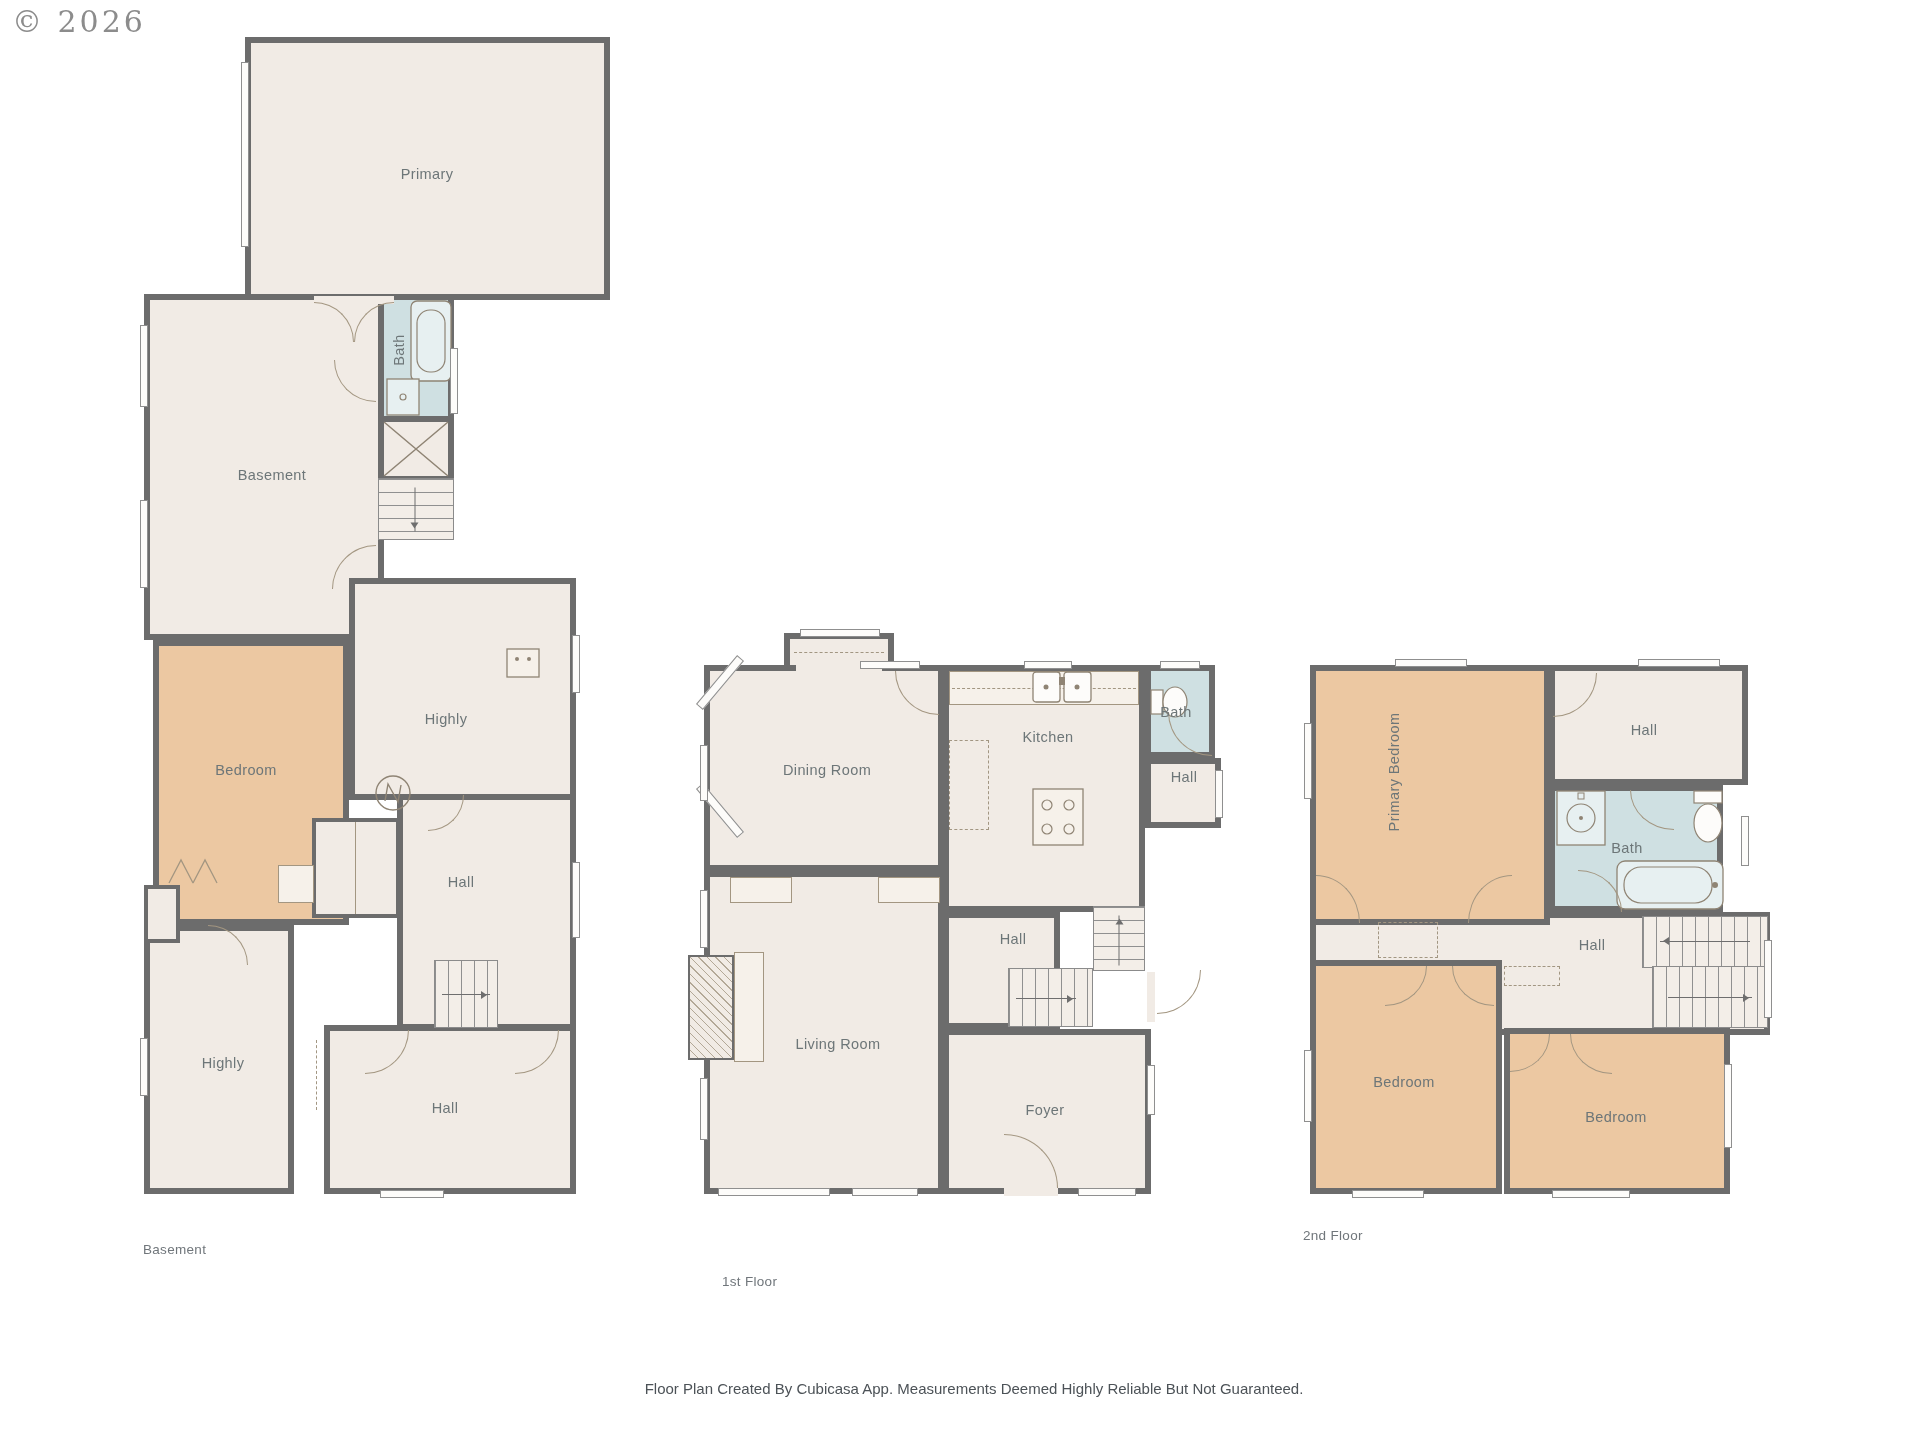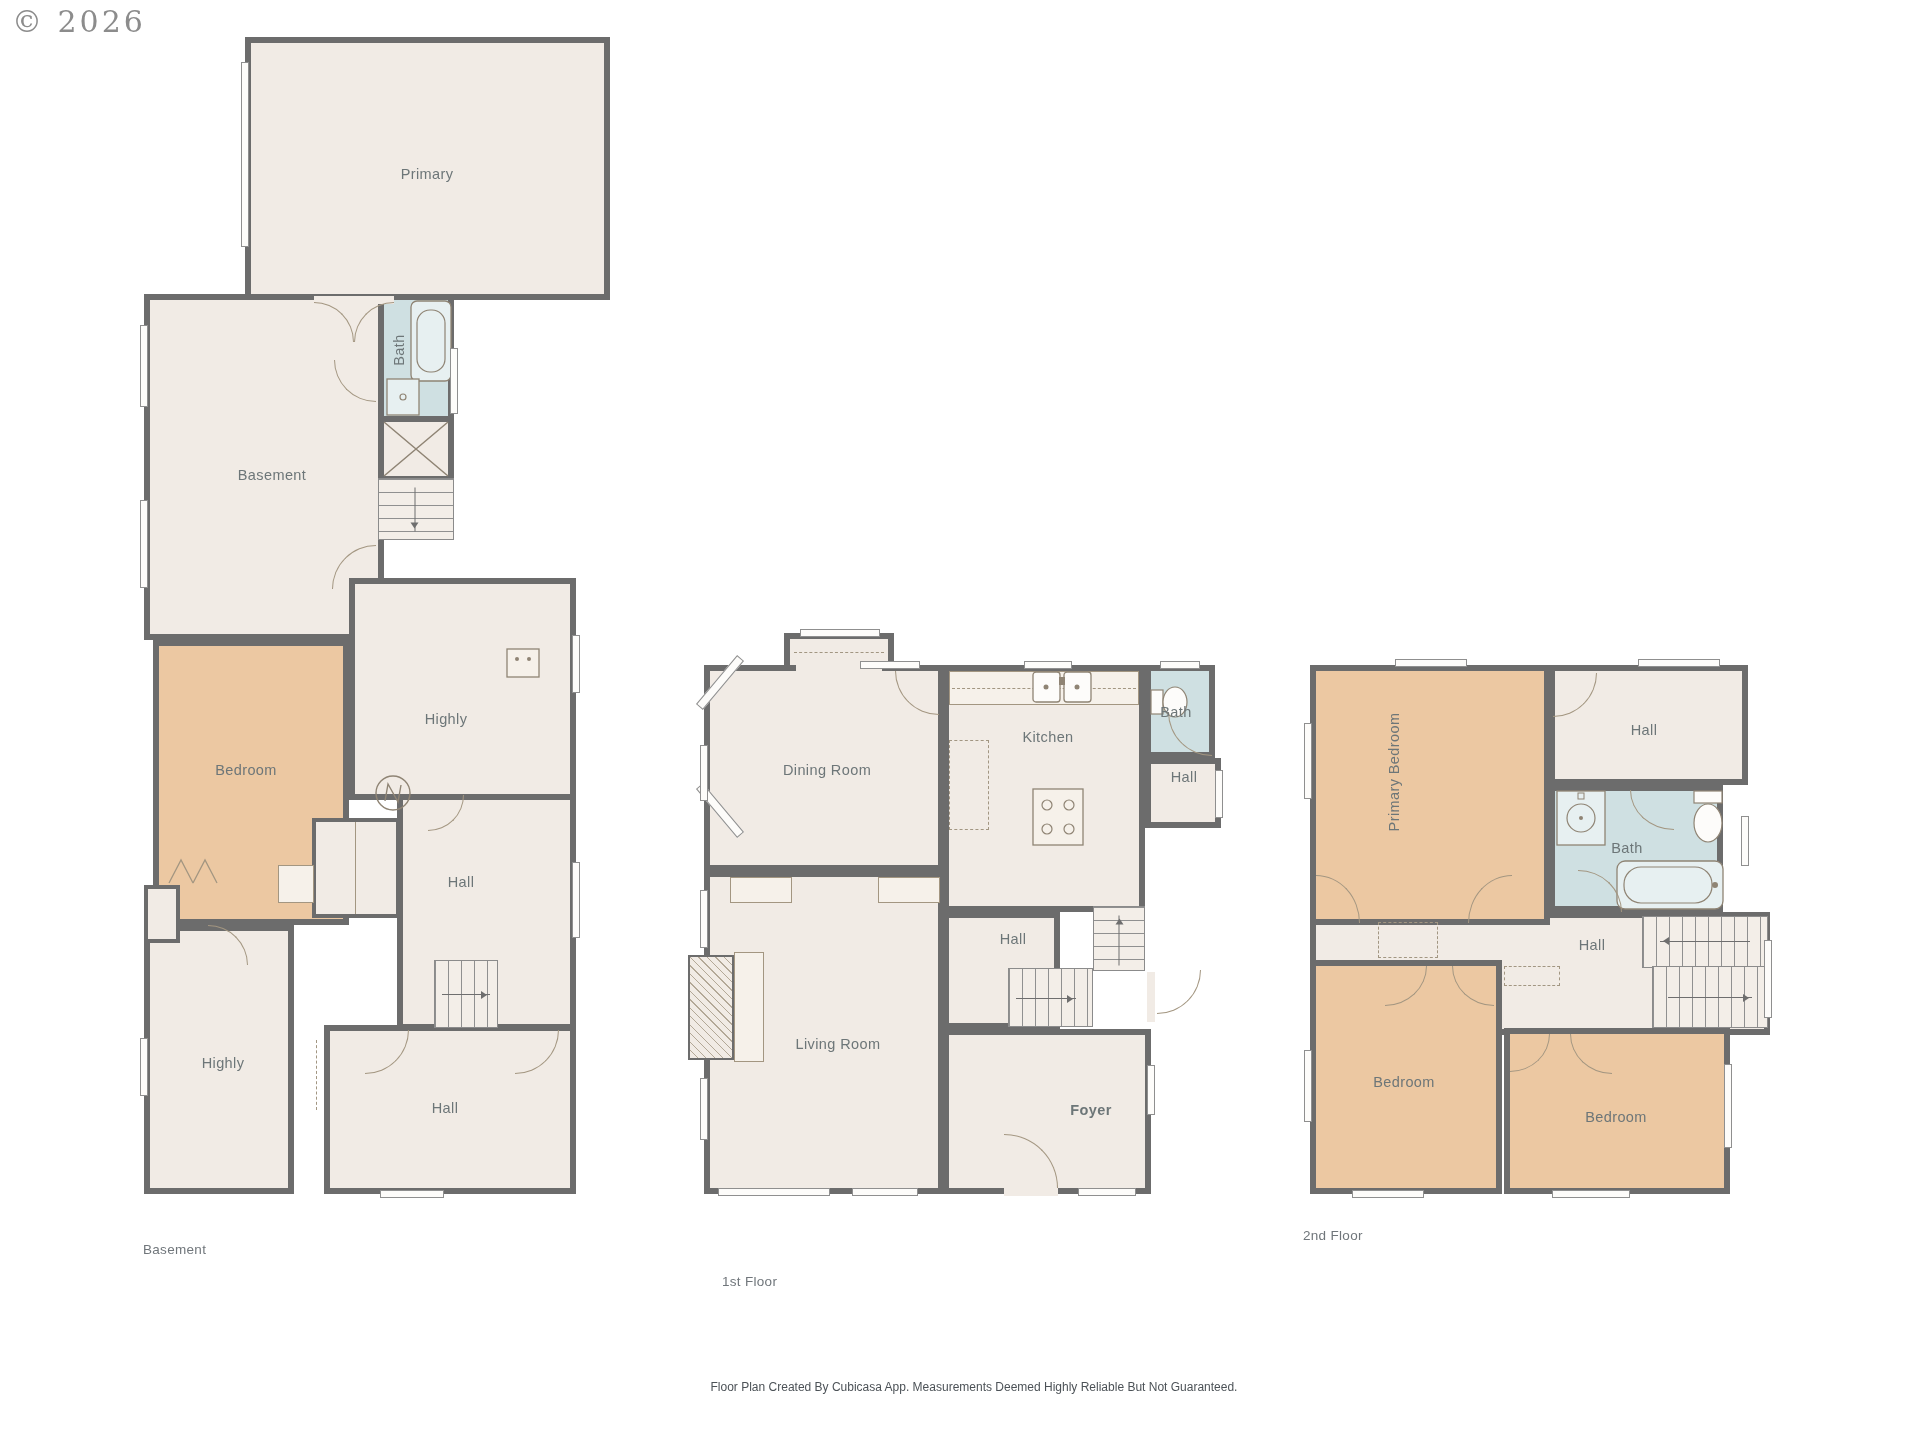--- a/index.html
+++ b/index.html
@@ -29,21 +29,21 @@
   .dash{position:absolute;box-sizing:border-box;border:1px dashed #a29682;}
   .dlh{position:absolute;height:0;border-top:1px dashed #a29682;}
   .dlv{position:absolute;width:0;border-left:1px dashed #a29682;}
   .fix{position:absolute;}
   .furn{position:absolute;box-sizing:border-box;border:1px solid #a39681;background:#f6f1ea;}
   .divider{position:absolute;background:#a39681;}
   .hatch{position:absolute;box-sizing:border-box;border:2px solid #6c6c6c;
          background:repeating-linear-gradient(45deg,#f1ebe5 0 5px,#b3a897 5px 6px);}
   #watermark{position:absolute;left:12px;top:4px;font-family:"DejaVu Serif",serif;
              font-size:30px;color:#8c8c8c;letter-spacing:3px;}
-  #footer{position:absolute;left:0;right:8px;top:1380px;text-align:center;font-size:12px;color:#4c5257;padding-left:36px;}
+  #footer{position:absolute;left:0;right:8px;top:1380px;text-align:center;font-size:15px;color:#4c5257;padding-left:36px;}
   svg{display:block;}
 </style>
 </head>
 <body>
 
 <div id="canvas">
 
   <div id="watermark">© 2026</div>
 
   <div class="room" style="left:245px;top:37px;width:365px;height:263px;"></div>
@@ -199,21 +199,21 @@
   <div class="arc br" style="left:1157px;top:970px;width:44px;height:44px;"></div>
   <div class="gap" style="left:1004px;top:1186px;width:54px;height:10px;"></div>
   <div class="arc tr" style="left:1004px;top:1134px;width:54px;height:54px;"></div>
 
   <div class="lbl" style="left:827px;top:770px;">Dining Room</div>
   <div class="lbl" style="left:1048px;top:737px;">Kitchen</div>
   <div class="lbl" style="left:1176px;top:712px;">Bath</div>
   <div class="lbl" style="left:1184px;top:777px;">Hall</div>
   <div class="lbl" style="left:1013px;top:939px;">Hall</div>
   <div class="lbl" style="left:838px;top:1044px;">Living Room</div>
-  <div class="lbl" style="left:1091px;top:1110px;font-weight:bold;">Foyer</div>
+  <div class="lbl" style="left:1045px;top:1110px;">Foyer</div>
   <div class="caption" style="left:722px;top:1242px;margin-top:32px;">1st Floor</div>
 
   <div class="room" style="left:1310px;top:912px;width:460px;height:123px;"></div>
   <div class="room peach" style="left:1310px;top:665px;width:240px;height:260px;"></div>
   <div class="room" style="left:1549px;top:665px;width:199px;height:120px;"></div>
   <div class="room teal" style="left:1549px;top:785px;width:174px;height:127px;"></div>
   <div class="room peach" style="left:1310px;top:960px;width:192px;height:234px;"></div>
   <div class="room peach" style="left:1504px;top:1028px;width:226px;height:166px;"></div>
 
   <div class="stairs tv" style="left:1642px;top:916px;width:126px;height:52px;"></div>

